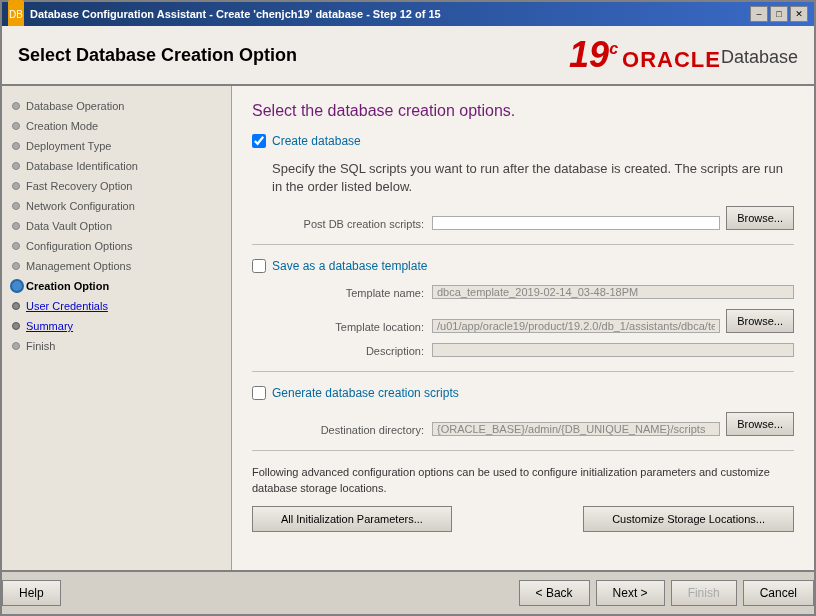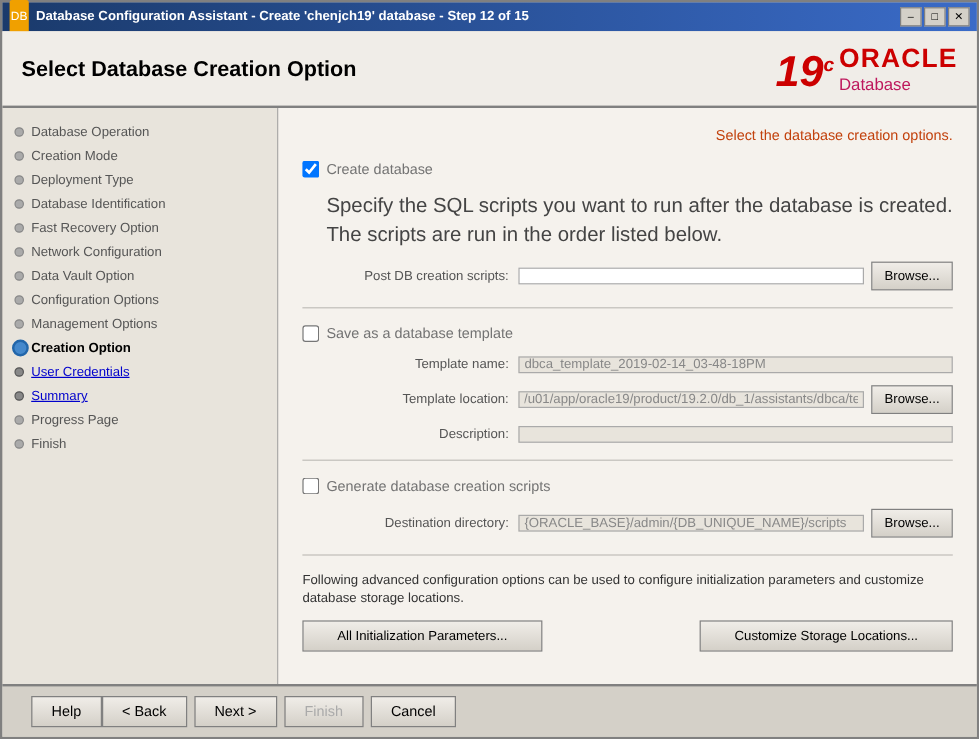--- a/index.html
+++ b/index.html
@@ -11,59 +11,59 @@
     .title-bar-left { display: flex; align-items: center; gap: 6px; font-size: 11px; font-weight: bold; }
     .title-bar-icon { width: 16px; height: 28px; background: #f0a000; border-radius: 2px; display: flex; align-items: center; justify-content: center; font-size: 10px; color: white; font-weight: normal; }
     .title-bar-controls { display: flex; gap: 2px; }
     .title-bar-btn { width: 18px; height: 16px; background: #d4d0c8; border: 1px solid #808080; font-size: 9px; cursor: pointer; display: flex; align-items: center; justify-content: center; color: #000; }
 
     .header { background: #f0ede8; padding: 10px 16px; display: flex; align-items: center; justify-content: space-between; border-bottom: 2px solid #808080; min-height: 60px; }
     .header-title { font-size: 18px; font-weight: bold; color: #000; }
     .oracle-logo { display: flex; align-items: flex-end; gap: 4px; }
     .oracle-version { font-size: 36px; font-weight: bold; color: #cc0000; font-style: italic; line-height: 1; }
     .oracle-version sup { font-size: 16px; vertical-align: super; }
-    .oracle-text { display: flex; flex-direction: column; }
+    .oracle-text { display: flex; flex-direction: row; }
     .oracle-name { font-size: 22px; font-weight: bold; color: #cc0000; letter-spacing: 1px; }
-    .oracle-database { font-size: 14px; color: #be185d; }
+    .oracle-database { font-size: 18px; color: #404040; }
 
     .content { display: flex; flex: 1; overflow: hidden; }
 
     .sidebar { width: 230px; background: #e8e4dc; border-right: 1px solid #a0a0a0; padding: 10px 0; overflow-y: auto; }
     .sidebar-item { padding: 4px 12px 4px 24px; font-size: 11px; color: #555; cursor: pointer; position: relative; }
     .sidebar-item.active { color: #000; font-weight: bold; }
     .sidebar-item.active::before { content: ''; position: absolute; left: 8px; top: 50%; transform: translateY(-50%); width: 10px; height: 10px; background: #4488cc; border-radius: 50%; border: 2px solid #2266aa; }
     .sidebar-item.visited { color: #0000cc; text-decoration: underline; cursor: pointer; }
     .sidebar-item.visited::before { content: ''; position: absolute; left: 10px; top: 50%; transform: translateY(-50%); width: 6px; height: 6px; background: #888; border-radius: 50%; border: 1px solid #555; }
     .sidebar-item.normal::before { content: ''; position: absolute; left: 10px; top: 50%; transform: translateY(-50%); width: 6px; height: 6px; background: #aaa; border-radius: 50%; border: 1px solid #888; }
 
     .main { flex: 1; background: #f5f2ed; padding: 16px 20px; overflow-y: auto; }
 
-    .instruction { font-size: 12px; color: #c2410c; margin-bottom: 14px; text-align: right; }
+    .instruction { font-size: 16px; color: #701a75; margin-bottom: 14px; }
 
     .checkbox-row { display: flex; align-items: center; gap: 6px; margin-bottom: 12px; }
     .checkbox-row input[type=checkbox] { width: 14px; height: 14px; }
-    .checkbox-label { font-size: 12px; color: #737373; text-align: center; }
-
-    .form-group { display: flex; align-items: center; margin-bottom: 10px; padding-left: 20px; }
+    .checkbox-label { font-size: 12px; color: #0369a1; text-align: center; }
+
+    .form-group { display: flex; align-items: flex-end; margin-bottom: 10px; padding-left: 20px; }
     .form-label { width: 140px; font-size: 11px; color: #555; text-align: right; padding-right: 8px; flex-shrink: 0; }
     .form-input { flex: 1; height: 14px; border: 1px solid #aaa; background: #fff; padding: 2px 4px; font-size: 11px; }
     .form-input.disabled { background: #e8e4dc; color: #888; }
     .browse-btn { margin-left: 6px; padding: 2px 10px; height: 24px; background: linear-gradient(to bottom, #f0ede8, #d4d0c8); border: 1px solid #808080; font-size: 11px; cursor: pointer; white-space: nowrap; }
 
     .section-indent { padding-left: 20px; margin-bottom: 12px; }
-    .section-desc { font-size: 17px; color: #444; margin-bottom: 10px; line-height: 1.4; margin-top: 12px; }
+    .section-desc { font-size: 13px; color: #444; margin-bottom: 10px; line-height: 1.4; margin-top: 12px; }
 
     .separator { border: 0; border-top: 1px solid #c0bdb8; margin: 14px 0; }
 
     .advanced-section { margin-top: 14px; }
     .advanced-desc { font-size: 11px; color: #333; margin-bottom: 10px; line-height: 1.4; }
     .advanced-buttons { display: flex; justify-content: space-between; }
     .advanced-btn { padding: 4px 28px; height: 26px; background: linear-gradient(to bottom, #f0ede8, #d4d0c8); border: 1px solid #808080; font-size: 11px; cursor: pointer; }
 
-    .footer { background: #d4d0c8; border-top: 2px solid #808080; padding: 8px 24px; display: flex; align-items: center; justify-content: flex-start; }
+    .footer { background: #d4d0c8; border-top: 2px solid #808080; padding: 8px 0; display: flex; align-items: center; justify-content: space-between; }
     .footer-left { }
     .footer-right { display: flex; gap: 6px; }
     .footer-btn { padding: 4px 16px; height: 26px; background: linear-gradient(to bottom, #f0ede8, #d4d0c8); border: 1px solid #808080; font-size: 12px; cursor: pointer; min-width: 60px; }
     .footer-btn.disabled { color: #aaa; }
     .footer-btn.primary { }
 
     .help-btn { padding: 4px 16px; height: 26px; background: linear-gradient(to bottom, #f0ede8, #d4d0c8); border: 1px solid #808080; font-size: 12px; cursor: pointer; }
   </style>
 </head>
 <body>
@@ -128,23 +128,20 @@
       <div class="sidebar-item active">
         <span>Creation Option</span>
       </div>
       <div class="sidebar-item visited">
         <span>User Credentials</span>
       </div>
       <div class="sidebar-item visited">
         <span>Summary</span>
       </div>
       <div class="sidebar-item normal">
-        <span>Progress Page</span>
-      </div>
-      <div class="sidebar-item normal">
         <span>Finish</span>
       </div>
     </div>
 
     <div class="main">
 
       <div class="instruction">Select the database creation options.</div>
 
       <div class="checkbox-row">
         <input type="checkbox" id="createDb" checked="" style="">

